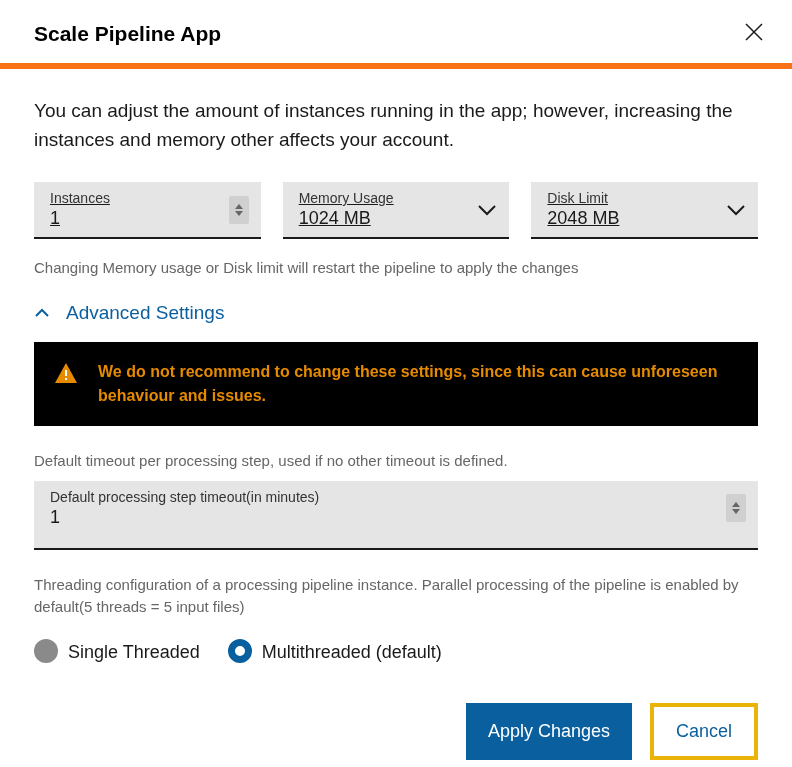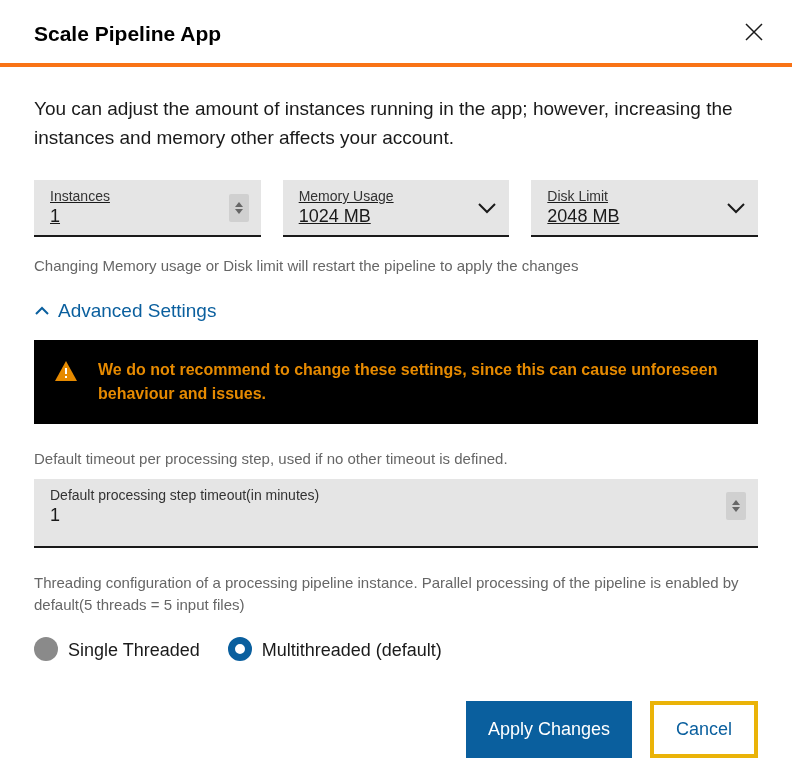--- a/index.html
+++ b/index.html
@@ -16,21 +16,21 @@
     }
     .dialog {
       width: 100%;
       height: 100%;
     }
     .header {
       display: flex;
       justify-content: space-between;
       align-items: center;
       padding: 18px 24px 14px 34px;
-      border-bottom: 4px solid #f97316;
+      border-bottom: 6px solid #f97316;
     }
     .title {
       font-size: 21px;
       font-weight: 700;
       color: #000;
     }
     .close-btn {
       background: none;
       border: none;
       cursor: pointer;
@@ -122,21 +122,21 @@
     }
     .note {
       font-size: 15px;
       color: #666;
       margin-bottom: 24px;
       line-height: 1.4;
     }
     .accordion-header {
       display: flex;
       align-items: center;
-      gap: 8px;
+      gap: 16px;
       cursor: pointer;
       margin-bottom: 18px;
     }
     .accordion-chevron {
       width: 16px;
       height: 10px;
     }
     .accordion-title {
       font-size: 19px;
       color: #0a5f9e;

